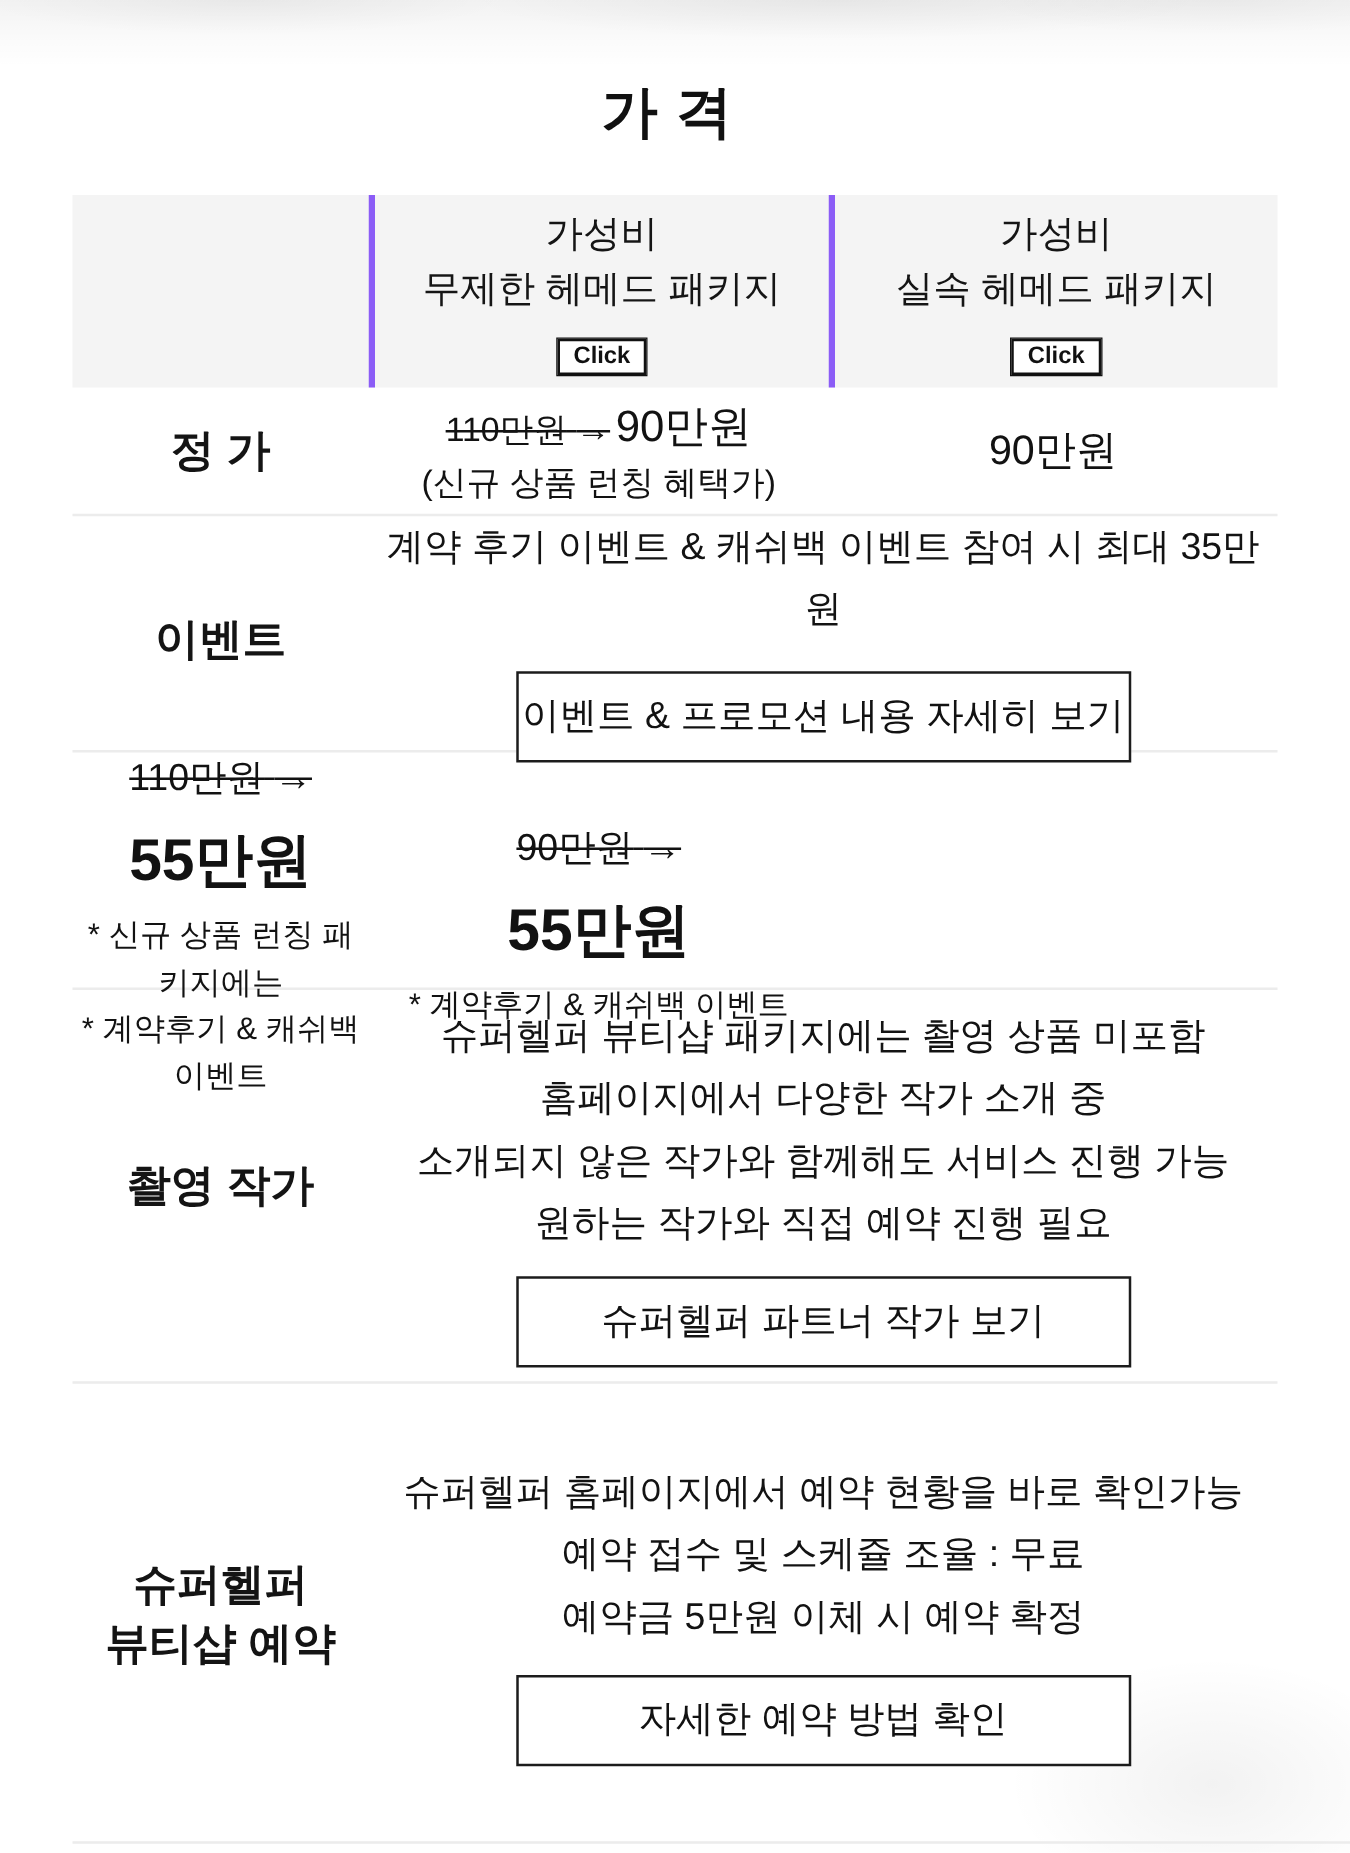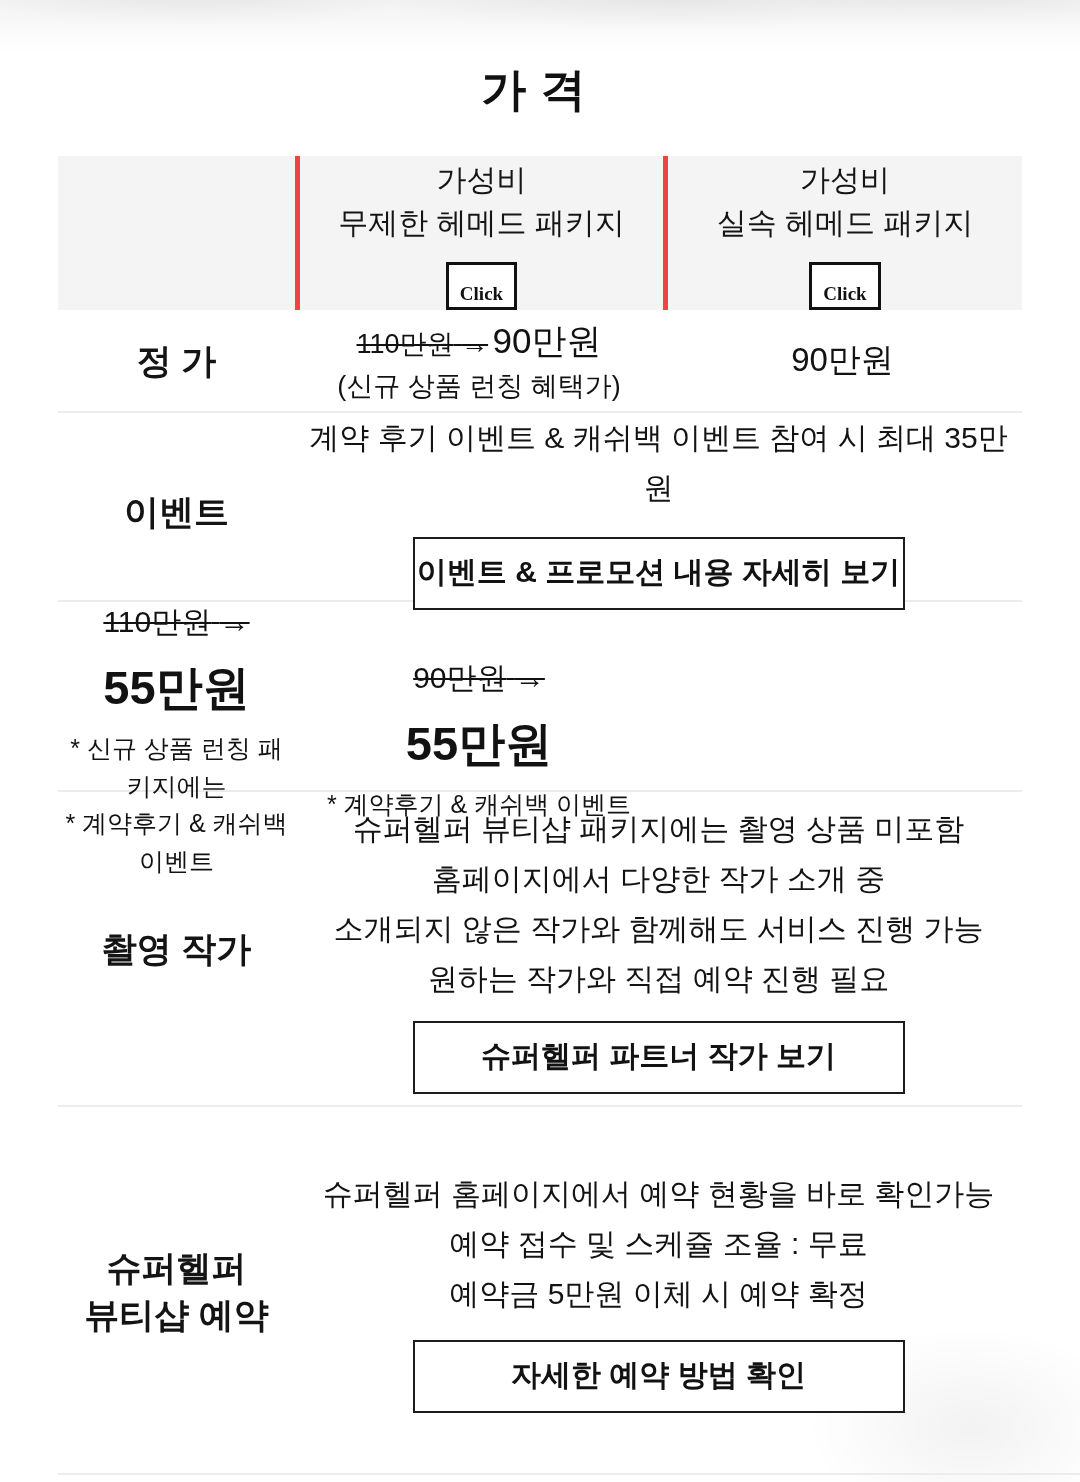--- a/index.html
+++ b/index.html
@@ -37,55 +37,55 @@
   .cell {
     display: flex; flex-direction: column;
     align-items: center; justify-content: center;
     text-align: center;
   }
   .sep { border-bottom: 2px solid #ececec; }
 
   
   .header-row { height: 154px; }
   .header-row .cell { background: #f4f4f4; }
-  .header-row .cell + .cell { border-left: 5px solid #ef4444; }
+  .header-row .cell + .cell { border-left: 5px solid #8b5cf6; }
   .pkg-name { font-size: 30px; font-weight: 500; line-height: 1.45; color: #151515; }
   .pkg-name span { display: block; }
   .click-badge {
     margin-top: 18px;
     display: inline-block;
     background: #ffffff;
     border: 2px solid #111;
     outline: 1px solid #111;
     font-size: 19px; font-weight: 700;
-    padding: 18px 11px 2px;
+    padding: 1px 11px 2px;
     color: #111;
     cursor: pointer;
-    font-family: Liberation Serif, serif;
+    font-family: Liberation Sans, sans-serif;
   }
 
   .row-label { font-size: 35px; font-weight: 700; line-height: 1.35; color: #141414; }
 
   
   .price-row { height: 103px; }
   .strike { text-decoration: line-through; text-decoration-thickness: 2px; }
   .price-old { font-size: 27px; font-weight: 500; }
   .price-new { font-size: 35px; font-weight: 500; }
   .price-note { font-size: 27px; font-weight: 500; margin-top: 3px; }
   .price-plain { font-size: 33px; font-weight: 500; }
 
   
   .event-row { height: 189px; }
   .body-text { font-size: 30px; font-weight: 500; line-height: 50px; color: #131313; }
   .outline-button {
     display: block;
     width: 492px;
     background: #fff;
     border: 2px solid #1c1c1c;
-    font-size: 30px; font-weight: 700;
+    font-size: 30px; font-weight: 400;
     padding: 13px 0 15px;
     color: #121212;
     cursor: pointer;
     font-family: inherit;
   }
   .event-row .outline-button { margin-top: 24px; }
 
   
   .benefit-row { height: 190px; }
   .benefit-old { font-size: 30px; font-weight: 500; }

